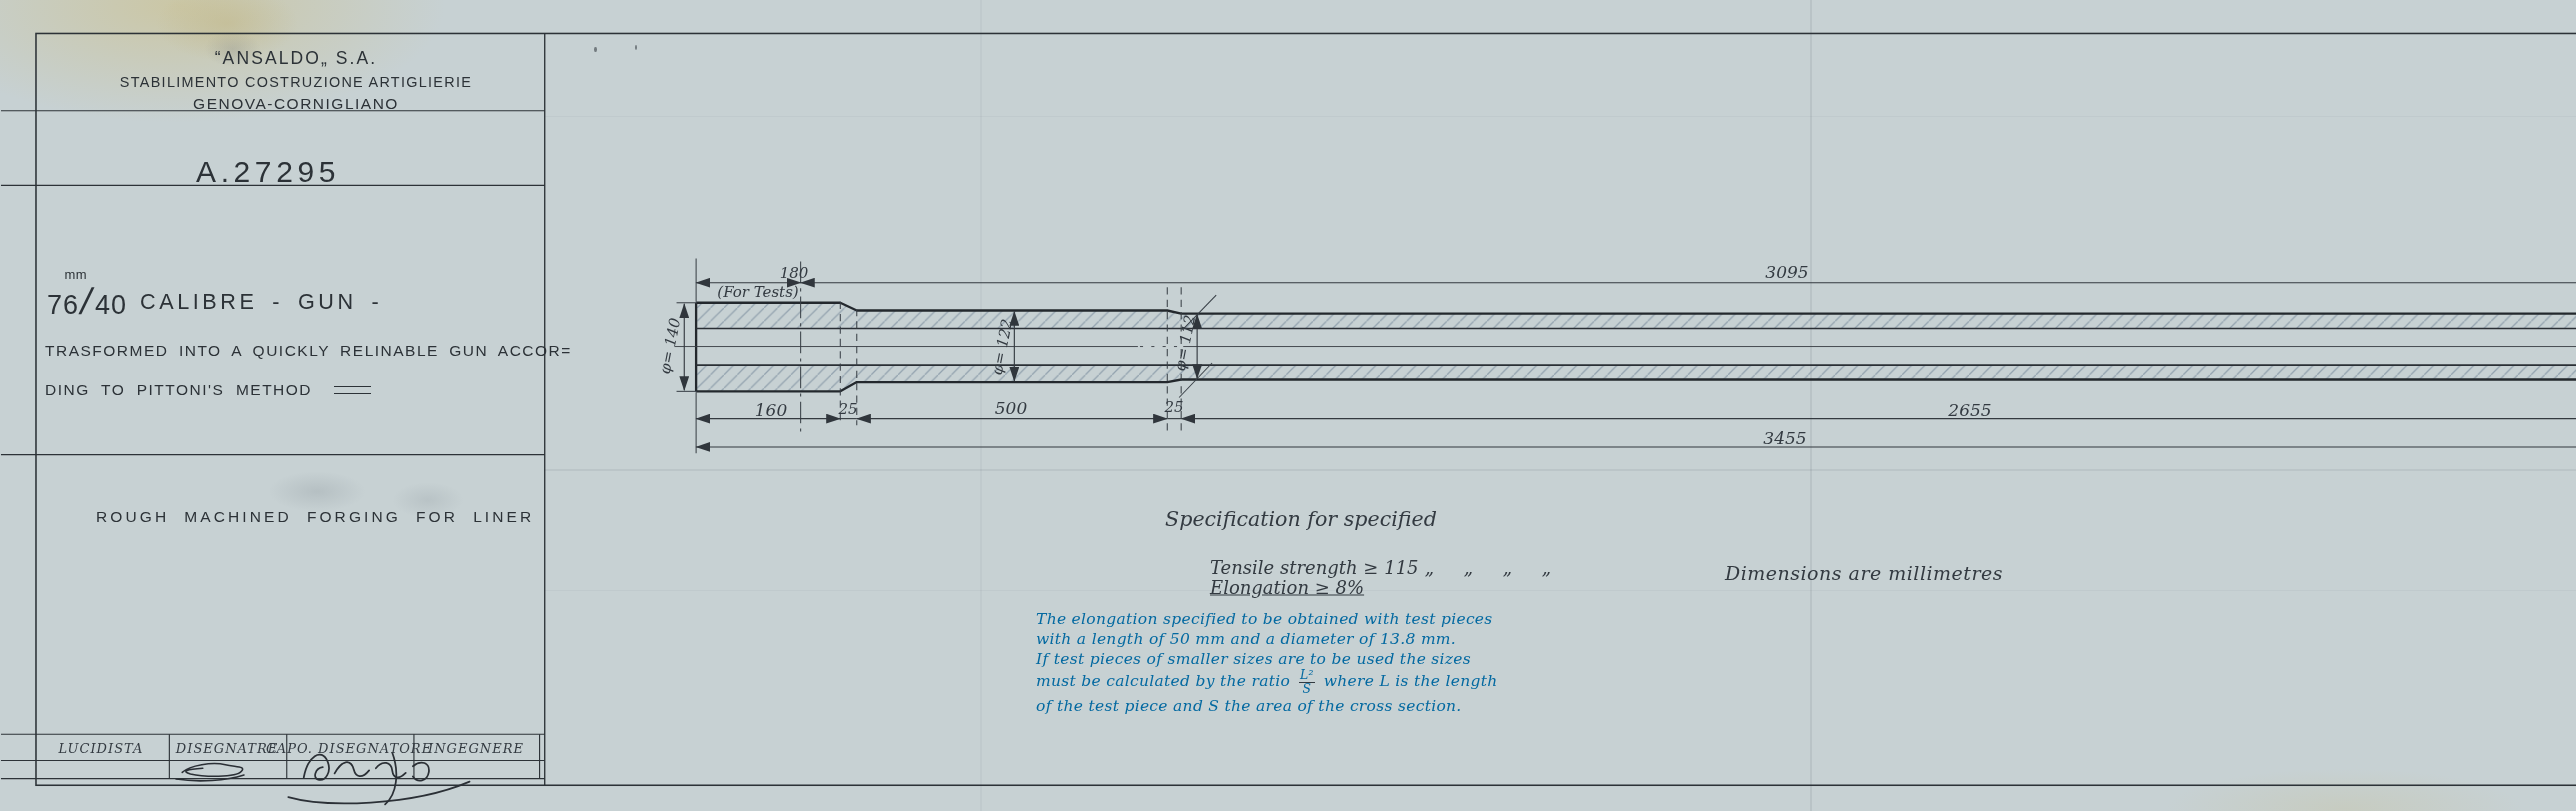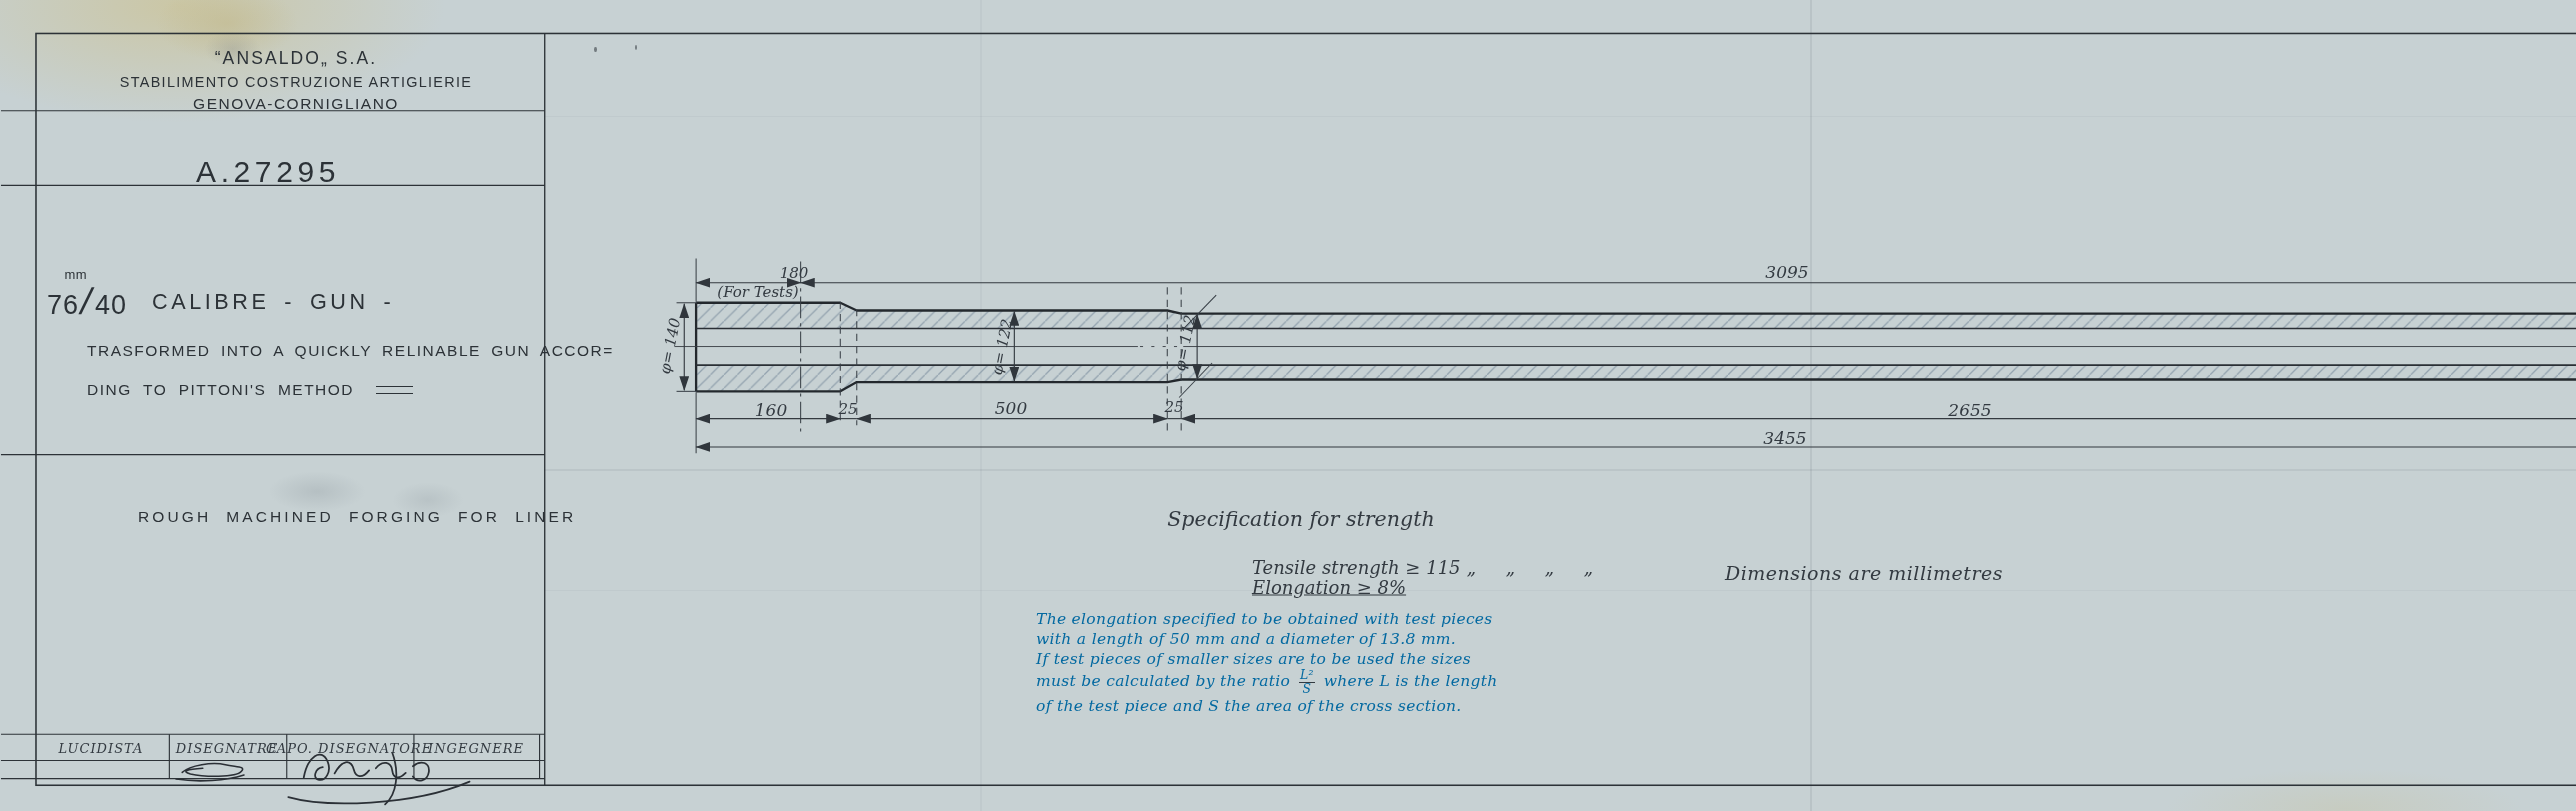--- a/index.html
+++ b/index.html
@@ -11,31 +11,31 @@
   .sheet{position:absolute;inset:0;}
   
   .stain{position:absolute;pointer-events:none;}
   .crease{position:absolute;pointer-events:none;}
   
   svg.overlay{position:absolute;left:0;top:0;}
   
   .txt{position:absolute;white-space:nowrap;color:#2e3439;transform:translate(-50%,-50%);}
   .stamp{font-family:"Liberation Sans",sans-serif;color:#2c3237;}
   .hand{font-family:"DejaVu Serif",serif;font-style:italic;color:#333a41;}
-  .leftal{transform:translate(0,-50%);margin-left:42px;}
+  .leftal{transform:translate(0,-50%);}
   .hdr1{font-size:17.5px;letter-spacing:2.1px;}
   .hdr2{font-size:14.4px;letter-spacing:1.3px;}
   .hdr3{font-size:15.5px;letter-spacing:1.5px;}
   .dwgnum{font-size:30px;letter-spacing:4.6px;}
   .gun-title{position:absolute;left:47px;top:281px;height:41px;display:flex;align-items:center;color:#2c3237;}
   .gt-num{font-size:27px;letter-spacing:1px;}
   .gt-frac{position:relative;display:inline-block;}
   .gt-mm{position:absolute;left:17.5px;top:-13.4px;font-size:13px;letter-spacing:0.5px;}
   .gt-slash{font-size:37px;margin:0 1px 0 0;transform:skewX(-12deg);display:inline-block;}
-  .gt-rest{font-size:21.6px;letter-spacing:3.6px;margin-left:25px;word-spacing:5.2px;}
+  .gt-rest{font-size:21.6px;letter-spacing:3.6px;margin-left:13px;word-spacing:5.2px;}
   .sub1{font-size:15.5px;letter-spacing:1.5px;word-spacing:4.6px;}
   .sub2{font-size:15.5px;letter-spacing:1.5px;word-spacing:5.7px;display:flex;align-items:center;}
   .dash-mark{display:inline-block;width:37px;height:5.2px;border-top:1.5px solid #2c3237;border-bottom:1.5px solid #2c3237;margin-left:21.6px;}
   .rough{font-size:15.5px;letter-spacing:3.1px;word-spacing:7.7px;}
   .tblh{font-size:13px;letter-spacing:1px;}
   .dim{font-size:17px;}
   .dimsm{font-size:15px;}
   .dia{font-size:15px;transform:translate(-50%,-50%) rotate(-79deg);}
   .spec-title{font-size:20.6px;}
   .spec-line{font-size:18px;}
@@ -194,21 +194,21 @@
     </span>
   </div>
 
   <div class="txt stamp rough leftal" style="left:96px;top:517px;">ROUGH MACHINED FORGING FOR LINER</div>
 
   <div class="txt hand tblh" style="left:101px;top:748px;">LUCIDISTA</div>
   <div class="txt hand tblh" style="left:227px;top:748px;">DISEGNATRE</div>
   <div class="txt hand tblh" style="left:349px;top:748px;">CAPO. DISEGNATORE</div>
   <div class="txt hand tblh" style="left:476px;top:748px;">INGEGNERE</div>
 
-  <div class="txt hand spec-title" style="left:1301px;top:519px;">Specification for strength</div>
+  <div class="txt hand spec-title" style="left:1301px;top:519px;">Specification for specified</div>
   <div class="txt hand spec-line leftal" style="left:1210px;top:567px;">
     <span>Tensile strength ≥ 115</span><span class="dittos">„ „ „ „</span>
   </div>
   <div class="txt hand spec-line leftal" style="left:1210px;top:587px;text-decoration:underline;">Elongation ≥ 8%</div>
 
   <div class="para">
     <div class="pline">The elongation specified to be obtained with test pieces</div>
     <div class="pline">with a length of 50 mm and a diameter of 13.8 mm.</div>
     <div class="pline">If test pieces of smaller sizes are to be used the sizes</div>
     <div class="pline">

